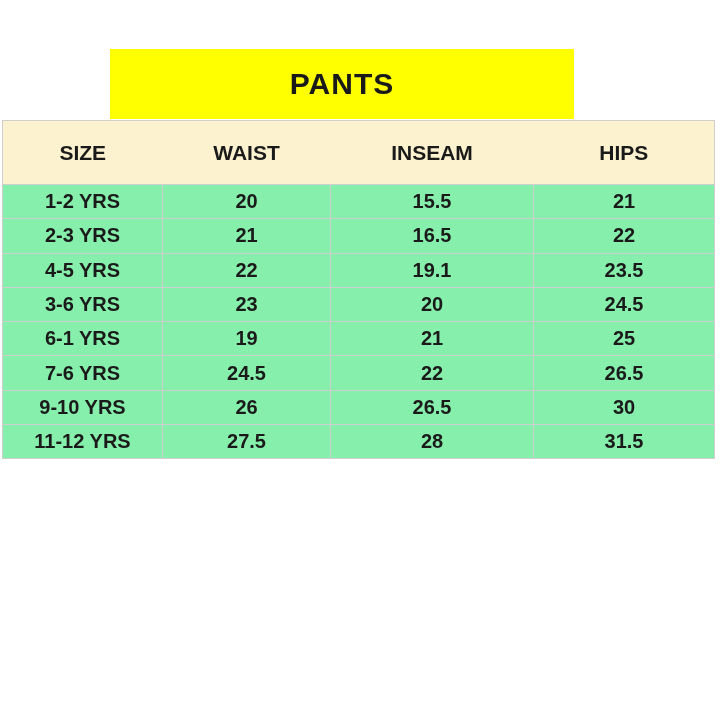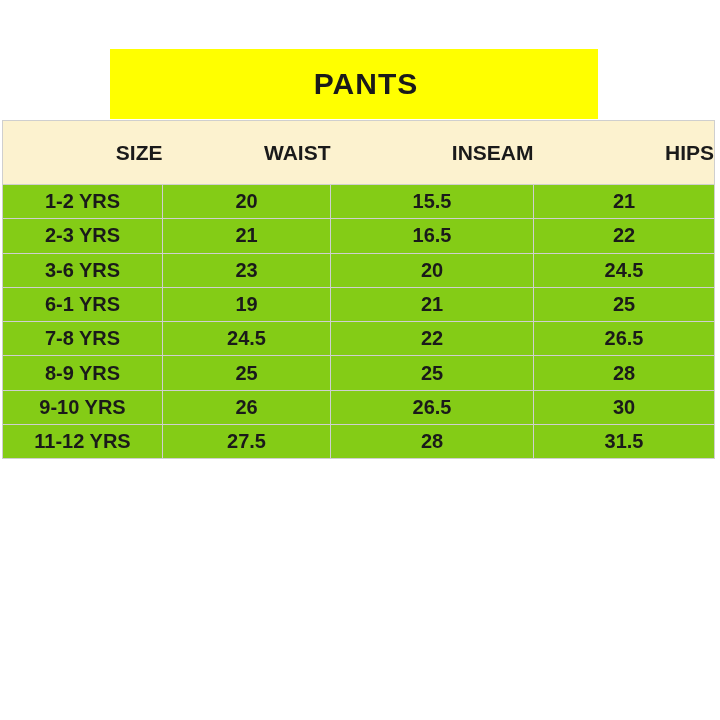--- a/index.html
+++ b/index.html
@@ -18,21 +18,20 @@
   .banner {
     position: absolute;
     left: 110px;
     top: 49px;
     width: 464px;
     height: 70px;
     background: var(--banner-bg, #ffff00);
     display: flex;
     align-items: center;
     justify-content: center;
-    padding-left: 24px;
   }
   .banner-title {
     font-size: 30px;
     font-weight: 700;
     letter-spacing: 1px;
     color: var(--text, #1a1a1a);
   }
   table.size-table {
     position: absolute;
     left: 2px;
@@ -45,33 +44,33 @@
   col.c-size   { width: 160px; }
   col.c-waist  { width: 168px; }
   col.c-inseam { width: 203px; }
   col.c-hips   { width: 181px; }
   thead th {
     height: 63px;
     background: var(--header-bg, #fcf2cf);
     border-bottom: 1px solid var(--grid, #cfcfcf);
     font-size: 21px;
     font-weight: 700;
-    text-align: right;
+    text-align: center;
     vertical-align: middle;
     padding: 0;
   }
   tbody td {
     height: 33.3px;
     border: 1px solid var(--grid, #cfcfcf);
     font-size: 20px;
     font-weight: 700;
     text-align: center;
     vertical-align: middle;
     padding: 0;
-    background: #84cc16;
+    background: #86efac;
   }
 </style>
 </head>
 <body>
 
 <div class="banner">
   <span class="banner-title">PANTS</span>
 </div>
 
 <table class="size-table">
@@ -96,42 +95,42 @@
         <td>15.5</td>
         <td>21</td>
       </tr>
       <tr>
         <td>2-3 YRS</td>
         <td>21</td>
         <td>16.5</td>
         <td>22</td>
       </tr>
       <tr>
+        <td>4-5 YRS</td>
+        <td>22</td>
+        <td>19.1</td>
+        <td>23.5</td>
+      </tr>
+      <tr>
         <td>3-6 YRS</td>
         <td>23</td>
         <td>20</td>
         <td>24.5</td>
       </tr>
       <tr>
         <td>6-1 YRS</td>
         <td>19</td>
         <td>21</td>
         <td>25</td>
       </tr>
       <tr>
-        <td>7-8 YRS</td>
+        <td>7-6 YRS</td>
         <td>24.5</td>
         <td>22</td>
         <td>26.5</td>
-      </tr>
-      <tr>
-        <td>8-9 YRS</td>
-        <td>25</td>
-        <td>25</td>
-        <td>28</td>
       </tr>
       <tr>
         <td>9-10 YRS</td>
         <td>26</td>
         <td>26.5</td>
         <td>30</td>
       </tr>
       <tr>
         <td>11-12 YRS</td>
         <td>27.5</td>

